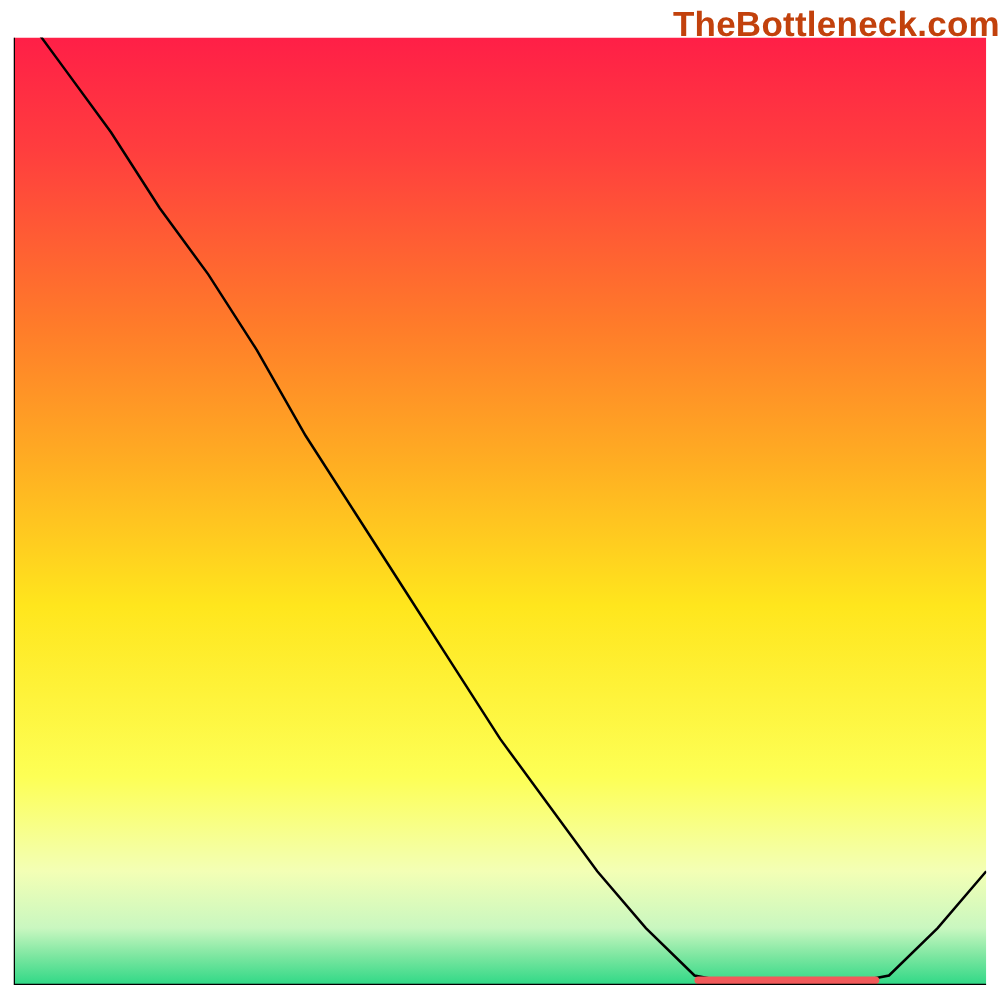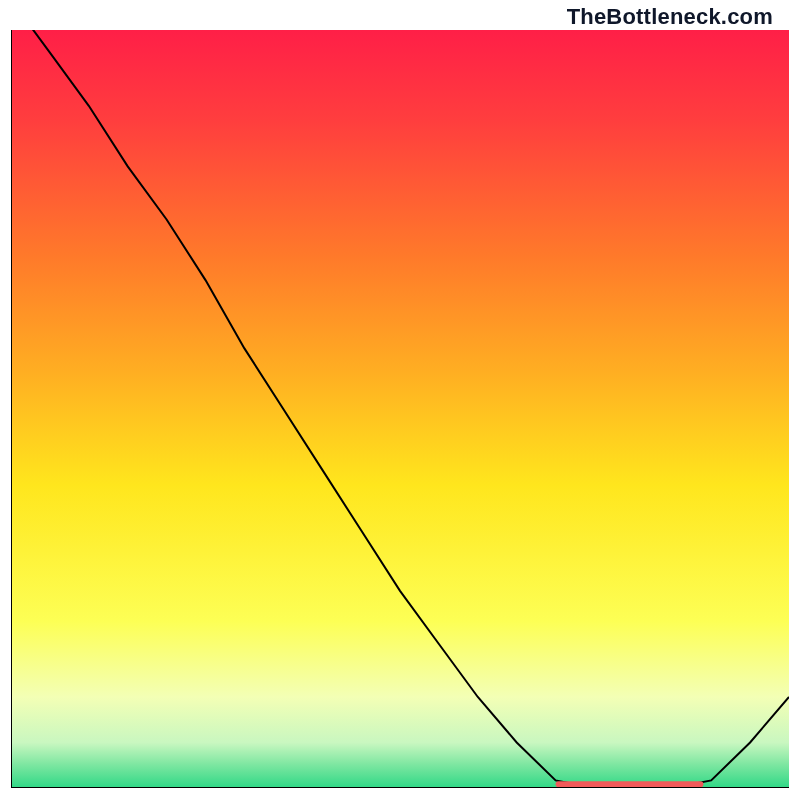--- a/index.html
+++ b/index.html
@@ -12,24 +12,24 @@
     overflow: hidden;
   }
   .figure {
     position: relative;
     width: 800px;
     height: 800px;
   }
   .watermark {
     position: absolute;
     top: 4px;
-    right: 27px;
-    font-size: 22px;
+    right: 0;
+    font-size: 28px;
     font-weight: bold;
-    color: #0f172a;
+    color: #c2410c;
     letter-spacing: 0.2px;
     user-select: none;
   }
   .plot-wrap {
     position: absolute;
     left: 11px;
     top: 30px;
     width: 778px;
     height: 758px;
     background: #ffffff;

